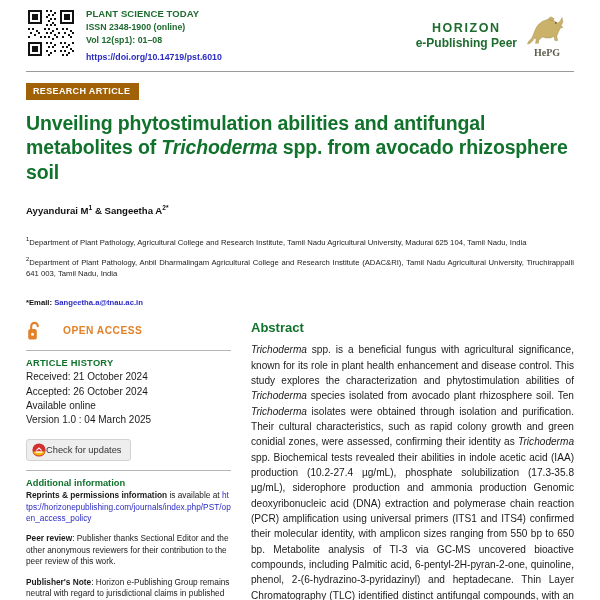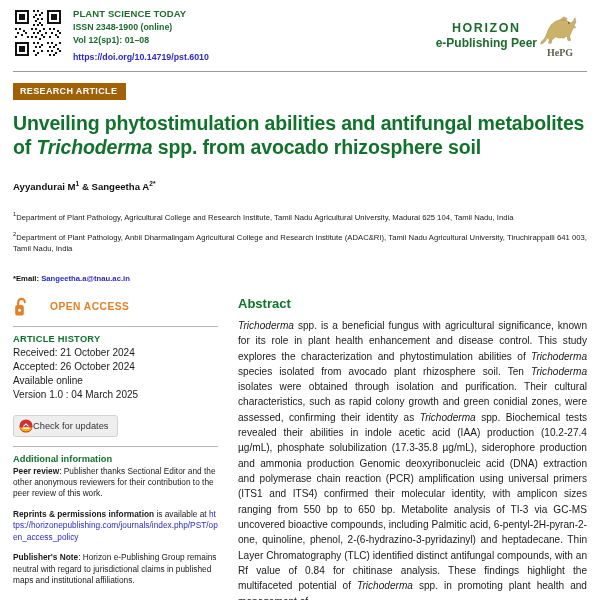--- a/index.html
+++ b/index.html
@@ -3,41 +3,41 @@
 <meta charset="utf-8">
 <style>
   * { box-sizing: border-box; margin: 0; padding: 0; }
   html, body {
     width: 600px; height: 600px;
     background: #ffffff;
     font-family: "Liberation Sans", sans-serif;
     color: #1a1a1a;
     overflow: hidden;
   }
-  .page { position: relative; width: 600px; height: 432px; padding: 0 13px; }
+  .page { position: relative; width: 600px; height: 432px; padding: 0 26px; }
 
   
   .masthead { display: flex; align-items: flex-start; padding: 6px 0 4px 0; }
   .qr { width: 50px; height: 50px; flex: 0 0 50px; margin-top: 2px; }
   .qr svg { display: block; }
   .journal-block { margin-left: 10px; flex: 0 0 auto; padding-top: 1px; }
   .journal-title {
     font-size: 9.5px; font-weight: bold; color: #1d6b2e;
     letter-spacing: .1px; line-height: 1.45;
   }
   .journal-line {
     font-size: 8.8px; font-weight: bold; color: #1d6b2e; line-height: 1.45;
   }
   .journal-doi {
     font-size: 8.8px; font-weight: bold; color: #2b2bc4; line-height: 1.45;
     text-decoration: none;
   }
   .pub-block {
     margin-left: auto; display: flex; align-items: center;
-    padding-top: 9px; padding-right: 4px;
+    gap: 7px; padding-top: 9px; padding-right: 4px;
   }
   .pub-text { text-align: center; line-height: 1.32; }
   .pub-name {
     font-size: 12.5px; font-weight: bold; color: #1d6b2e; letter-spacing: 1.6px;
   }
   .pub-sub { font-size: 12px; font-weight: bold; color: #1d6b2e; }
   .pub-logo { width: 46px; height: 42px; position: relative; }
   .hepg-label {
     position: absolute; bottom: -1px; left: 0; width: 100%;
     text-align: center; font-size: 10px; font-weight: bold;
@@ -302,25 +302,25 @@
           </svg>
         </span>
         <span class="cm-text">Check for updates</span>
       </div>
 
       <div class="rule-sec"></div>
 
       <div class="addl-head">Additional information</div>
 
       <div class="addl-p">
+        <b>Reprints &amp; permissions information</b><span> is available at </span><a href="#">https://horizonepublishing.com/journals/index.php/PST/open_access_policy</a>
+      </div>
+
+      <div class="addl-p">
         <b>Peer review</b><span>: Publisher thanks Sectional Editor and the other anonymous reviewers for their contribution to the peer review of this work.</span>
-      </div>
-
-      <div class="addl-p">
-        <b>Reprints &amp; permissions information</b><span> is available at </span><a href="#">https://horizonepublishing.com/journals/index.php/PST/open_access_policy</a>
       </div>
 
       <div class="addl-p">
         <b>Publisher's Note</b><span>: Horizon e-Publishing Group remains neutral with regard to jurisdictional claims in published maps and institutional affiliations.</span>
       </div>
     </div>
 
     <div class="col-right">
       <div class="abs-head">Abstract</div>
       <div class="abs-body"><i>Trichoderma</i><span> spp. is a beneficial fungus with agricultural significance, known for its role in plant health enhancement and disease control. This study explores the characterization and phytostimulation abilities of </span><i>Trichoderma</i><span> species isolated from avocado plant rhizosphere soil. Ten </span><i>Trichoderma</i><span> isolates were obtained through isolation and purification. Their cultural characteristics, such as rapid colony growth and green conidial zones, were assessed, confirming their identity as </span><i>Trichoderma</i><span> spp. Biochemical tests revealed their abilities in indole acetic acid (IAA) production (10.2-27.4 µg/mL), phosphate solubilization (17.3-35.8 µg/mL), siderophore production and ammonia production Genomic deoxyribonucleic acid (DNA) extraction and polymerase chain reaction (PCR) amplification using universal primers (ITS1 and ITS4) confirmed their molecular identity, with amplicon sizes ranging from 550 bp to 650 bp. Metabolite analysis of TI-3 via GC-MS uncovered bioactive compounds, including Palmitic acid, 6-pentyl-2H-pyran-2-one, quinoline, phenol, 2-(6-hydrazino-3-pyridazinyl) and heptadecane. Thin Layer Chromatography (TLC) identified distinct antifungal compounds, with an Rf value of 0.84 for chitinase analysis. These findings highlight the multifaceted potential of </span><i>Trichoderma</i><span> spp. in promoting plant health and management of</span></div>

